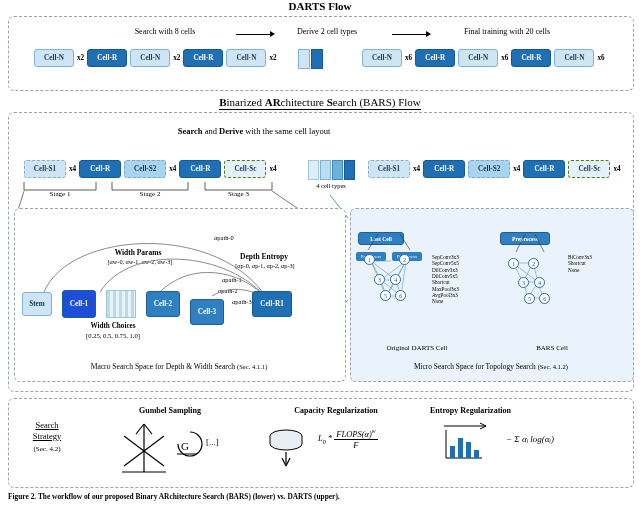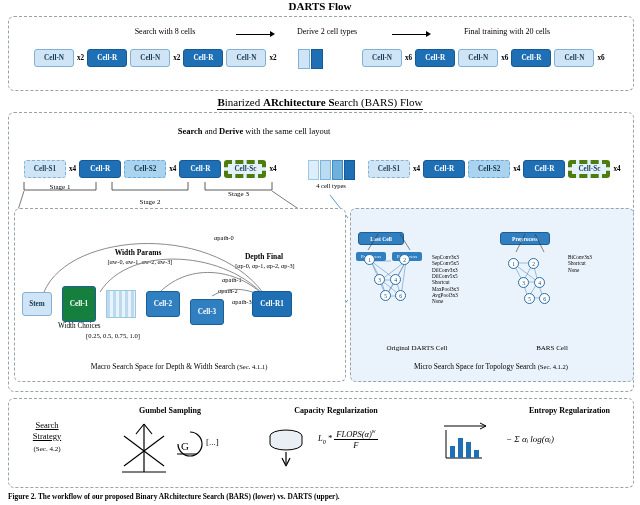--- a/index.html
+++ b/index.html
@@ -12,21 +12,21 @@
   .title{position:absolute;text-align:center;font-weight:bold;}
   .cell{
     display:inline-flex;align-items:center;justify-content:center;
     border-radius:3px;font-size:7.2px;font-weight:bold;
     box-sizing:border-box;white-space:nowrap;
   }
   .cell-n{background:#cfe5f5;color:#1b3b56;border:1px solid #7fb2d6;}
   .cell-r{background:#1f6fb5;color:#fff;border:1px solid #155a96;}
   .cell-s1{background:#cfe5f5;color:#1b3b56;border:1px solid #7fb2d6;}
   .cell-s2{background:#a9d3ee;color:#14364f;border:1px solid #6ba8d2;}
-  .cell-sc{background:#e4f1fa;color:#20435e;border:4px solid #4d7c0f;}
+  .cell-sc{background:#e4f1fa;color:#20435e;border:1px solid #4d7c0f;}
   .x-label{font-size:7.2px;font-weight:bold;}
   .arrow-line{position:absolute;background:#000;height:1px;}
   .arrow-head{position:absolute;width:0;height:0;border-left:5px solid #000;border-top:3px solid transparent;border-bottom:3px solid transparent;}
   .lbl{position:absolute;font-size:7.5px;}
   .bold{font-weight:bold;}
   svg{position:absolute;overflow:visible;}
   .stage-brace{position:absolute;font-size:7px;text-align:center;}
   .node-circle{
     position:absolute;border-radius:50%;border:1px solid #2a6ea8;background:#fff;
     display:flex;align-items:center;justify-content:center;font-size:5.5px;color:#14486f;
@@ -78,21 +78,21 @@
   <span class="cell cell-r" style="width:40px;height:18px;">Cell-R</span>
   <span class="cell cell-n" style="width:40px;height:18px;">Cell-N</span>
   <span class="x-label">x6</span>
   <span class="cell cell-r" style="width:40px;height:18px;">Cell-R</span>
   <span class="cell cell-n" style="width:40px;height:18px;">Cell-N</span>
   <span class="x-label">x6</span>
 </div>
 
 <div class="title" style="left:0;top:96px;width:640px;font-size:11px;">
   <span style="border-bottom:1px solid #000;padding-bottom:1px;">
-    <span>B</span><span style="font-weight:normal;">inarized </span><span>AR</span><span style="font-weight:bold;">chitecture </span><span>S</span><span style="font-weight:normal;">earch (BARS) Flow</span>
+    <span>B</span><span style="font-weight:normal;">inarized </span><span>AR</span><span style="font-weight:normal;">chitecture </span><span>S</span><span style="font-weight:normal;">earch (BARS) Flow</span>
   </span>
 </div>
 
 <div class="panel" style="left:8px;top:112px;width:624px;height:278px;"></div>
 
 <div class="lbl bold" style="left:0;top:126px;width:508px;text-align:center;font-size:8.5px;">
   <span>Search</span><span style="font-weight:normal;"> and </span><span>Derive</span><span style="font-weight:normal;"> with the same cell layout</span>
 </div>
 
 <div style="position:absolute;left:24px;top:160px;display:flex;align-items:center;gap:3px;">
@@ -129,54 +129,54 @@
   <path d="M24,182 L24,190 L96,190 L96,182" fill="none" stroke="#333" stroke-width="0.8"></path>
   <path d="M112,182 L112,190 L188,190 L188,182" fill="none" stroke="#333" stroke-width="0.8"></path>
   <path d="M205,182 L205,190 L272,190 L272,182" fill="none" stroke="#333" stroke-width="0.8"></path>
 
   <path d="M24,191 L18,210" stroke="#444" stroke-width="0.7" fill="none"></path>
   <path d="M272,191 L300,210" stroke="#444" stroke-width="0.7" fill="none"></path>
 
   <path d="M330,195 L348,218" stroke="#2f7fc1" stroke-width="0.8" fill="none"></path>
   <path d="M330,320 L348,300" stroke="#2f7fc1" stroke-width="0.8" fill="none"></path>
 </svg>
-<div class="stage-brace" style="left:24px;top:183px;width:72px;">Stage 1</div>
-<div class="stage-brace" style="left:112px;top:198px;width:76px;">Stage 2</div>
+<div class="stage-brace" style="left:24px;top:190px;width:72px;">Stage 1</div>
+<div class="stage-brace" style="left:112px;top:190px;width:76px;">Stage 2</div>
 <div class="stage-brace" style="left:205px;top:190px;width:67px;">Stage 3</div>
 
 <div class="panel" style="left:14px;top:208px;width:330px;height:172px;"></div>
 
 <div class="lbl" style="left:78px;top:248px;width:120px;text-align:center;font-size:7.5px;font-weight:bold;">Width Params</div>
 <div class="lbl" style="left:70px;top:258px;width:140px;text-align:center;font-size:6.2px;">[αw-0, αw-1, αw-2, αw-3]</div>
 
-<div class="lbl" style="left:214px;top:252px;width:100px;text-align:center;font-size:7.5px;font-weight:bold;">Depth Final</div>
+<div class="lbl" style="left:214px;top:252px;width:100px;text-align:center;font-size:7.5px;font-weight:bold;">Depth Entropy</div>
 <div class="lbl" style="left:210px;top:262px;width:110px;text-align:center;font-size:6.2px;">[αp-0, αp-1, αp-2, αp-3]</div>
 
 <div class="lbl" style="left:214px;top:234px;font-size:6.4px;">αpath-0</div>
 <div class="lbl" style="left:222px;top:276px;font-size:6.4px;">αpath-1</div>
 <div class="lbl" style="left:218px;top:287px;font-size:6.4px;">αpath-2</div>
 <div class="lbl" style="left:232px;top:298px;font-size:6.4px;">αpath-3</div>
 
 <svg style="left:0;top:0;width:640px;height:505px;pointer-events:none;">
   <path d="M44,292 C70,230 220,222 268,300" fill="none" stroke="#8b8b8b" stroke-width="1"></path>
   <path d="M100,292 C130,244 228,250 268,300" fill="none" stroke="#8b8b8b" stroke-width="1"></path>
   <path d="M160,292 C190,262 240,268 268,300" fill="none" stroke="#8b8b8b" stroke-width="1"></path>
   <path d="M212,296 C232,284 254,290 268,300" fill="none" stroke="#8b8b8b" stroke-width="1"></path>
 </svg>
 
 <div style="position:absolute;left:22px;top:283px;display:flex;align-items:center;gap:10px;">
   <span class="cell" style="width:30px;height:24px;background:#cfe5f5;border:1px solid #7fb2d6;color:#14364f;">Stem</span>
-  <span class="cell" style="width:34px;height:36px;background:#15803d;border:1px solid #1d5e95;color:#fff;">Cell-1</span>
+  <span class="cell" style="width:34px;height:28px;background:#1d4ed8;border:1px solid #1d5e95;color:#fff;">Cell-1</span>
   <span style="display:inline-block;width:28px;height:26px;background:repeating-linear-gradient(90deg,#bcd9ee 0 3px,#e8f3fb 3px 6px);border:1px solid #9dc7e3;"></span>
   <span class="cell" style="width:34px;height:26px;background:#2f7fc1;border:1px solid #1d5e95;color:#fff;">Cell-2</span>
   <span class="cell" style="width:34px;height:26px;background:#2f7fc1;border:1px solid #1d5e95;color:#fff;margin-top:16px;">Cell-3</span>
   <span class="cell" style="width:40px;height:26px;background:#1f6fb5;border:1px solid #155a96;color:#fff;margin-left:18px;">Cell-R1</span>
 </div>
 
-<div class="lbl" style="left:58px;top:322px;width:110px;text-align:left;font-size:7.2px;font-weight:normal;">Width Choices</div>
+<div class="lbl" style="left:58px;top:322px;width:110px;text-align:center;font-size:7.2px;font-weight:bold;">Width Choices</div>
 <div class="lbl" style="left:52px;top:332px;width:122px;text-align:center;font-size:6.6px;">[0.25, 0.5, 0.75, 1.0]</div>
 
 <div class="lbl" style="left:14px;top:362px;width:330px;text-align:center;font-size:7.6px;">
   <span>Macro Search Space for Depth &amp; Width Search</span>
   <span style="font-size:6.6px;">(Sec. 4.1.1)</span>
 </div>
 
 <div class="panel" style="left:350px;top:208px;width:282px;height:172px;background:#eaf3fb;"></div>
 
 <div class="cell" style="position:absolute;left:358px;top:232px;width:46px;height:13px;background:#2f7fc1;border:1px solid #1d5e95;color:#fff;font-size:5.6px;">Last Cell</div>
@@ -268,21 +268,21 @@
 </div>
 
 <div class="panel" style="left:8px;top:398px;width:624px;height:88px;"></div>
 
 <div class="lbl" style="left:16px;top:420px;width:62px;text-align:center;font-size:8.5px;text-decoration:underline;">Search</div>
 <div class="lbl" style="left:16px;top:431px;width:62px;text-align:center;font-size:8.5px;text-decoration:underline;">Strategy</div>
 <div class="lbl" style="left:16px;top:445px;width:62px;text-align:center;font-size:7px;">(Sec. 4.2)</div>
 
 <div class="lbl bold" style="left:96px;top:406px;width:148px;text-align:center;font-size:8px;">Gumbel Sampling</div>
 <div class="lbl bold" style="left:256px;top:406px;width:160px;text-align:center;font-size:8px;">Capacity Regularization</div>
-<div class="lbl bold" style="left:430px;top:406px;width:180px;text-align:right;font-size:8px;">Entropy Regularization</div>
+<div class="lbl bold" style="left:430px;top:406px;width:180px;text-align:left;font-size:8px;">Entropy Regularization</div>
 
 <svg style="left:118px;top:420px;width:60px;height:56px;">
   <path d="M26,4 L26,52" stroke="#000" stroke-width="1.2"></path>
   <path d="M26,4 L18,14 M26,4 L34,14" stroke="#000" stroke-width="1.2" fill="none"></path>
   <path d="M6,46 L46,16" stroke="#000" stroke-width="1.2"></path>
   <path d="M6,16 L46,46" stroke="#000" stroke-width="1.2"></path>
   <path d="M4,52 L48,52" stroke="#000" stroke-width="1.2"></path>
 </svg>
 <svg style="left:174px;top:428px;width:34px;height:34px;">
   <path d="M4,16 a12,12 0 1,0 12,-12" stroke="#000" stroke-width="1.2" fill="none"></path>

